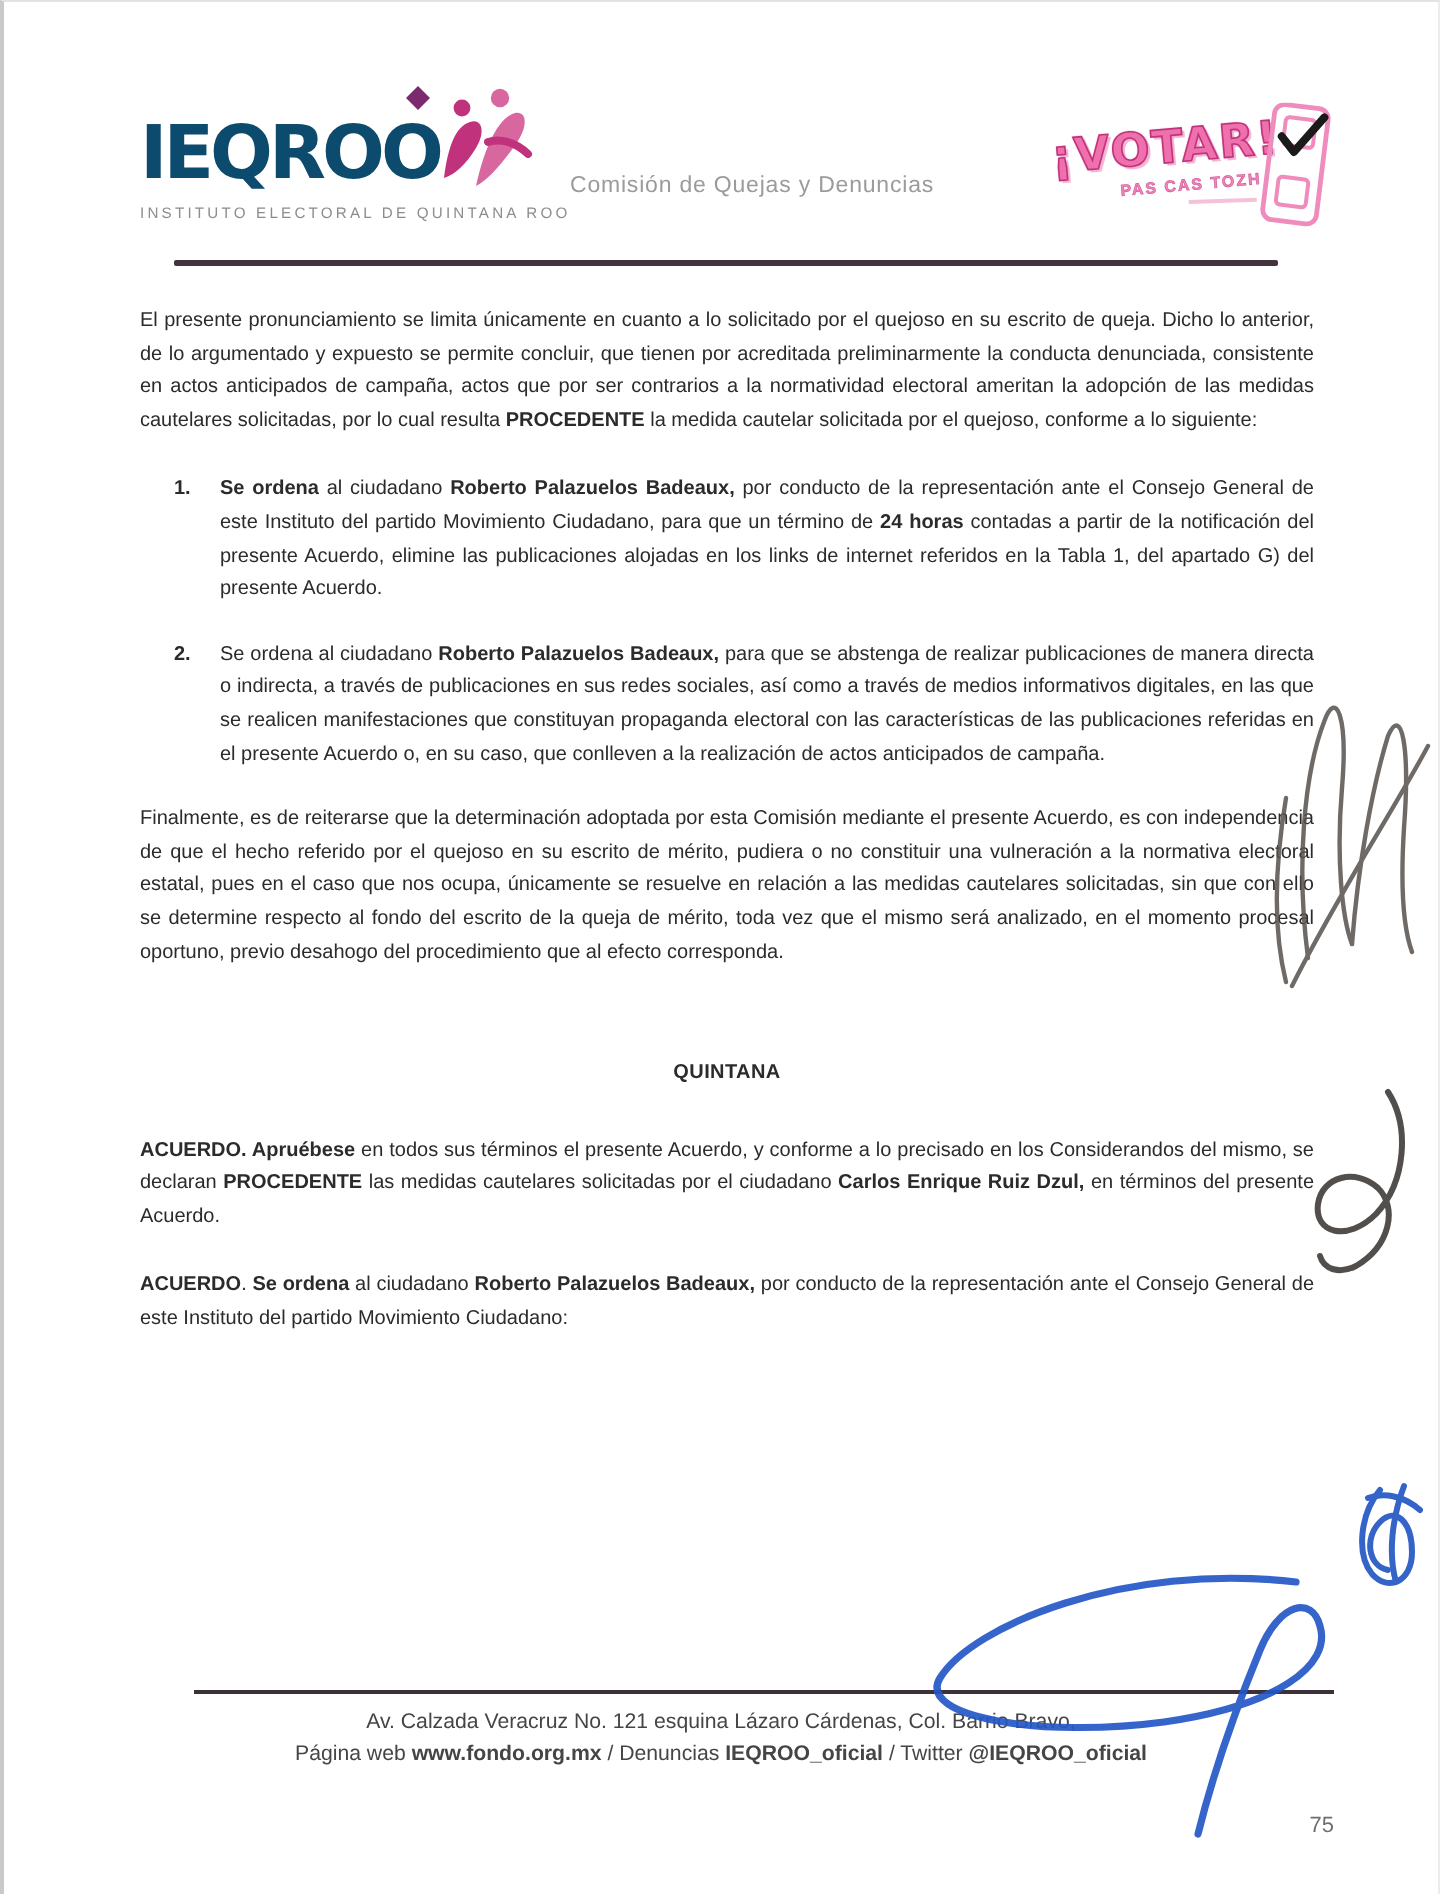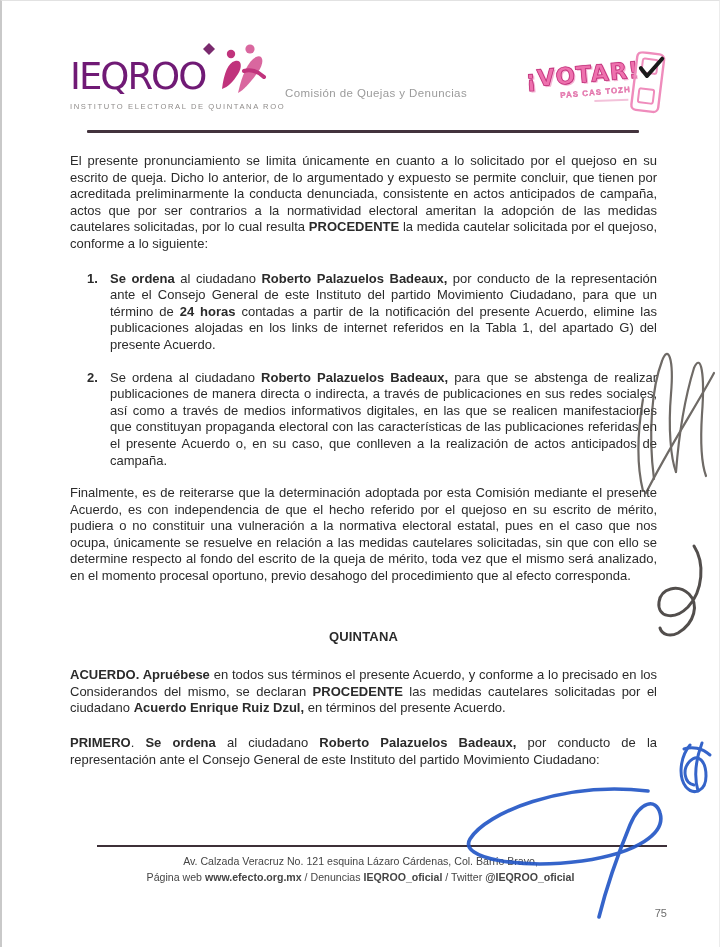--- a/index.html
+++ b/index.html
@@ -14,21 +14,21 @@
     overflow:hidden;
     font-family:"Liberation Sans", sans-serif;
     color:#2b2b2b;
   }
   
   .header{position:absolute;top:0;left:0;right:0;height:133px;}
   .brand{position:absolute;left:68px;top:54px;width:190px;}
   .brand-row{position:relative;height:46px;}
   .brand-acronym{
     font-family:"DejaVu Sans", sans-serif;
-    font-weight:400;font-size:37px;letter-spacing:-2px;color:#701a75;
+    font-weight:700;font-size:37px;letter-spacing:-2px;color:#0c4a6e;
     line-height:44px;
   }
   .brand-figures{position:absolute;left:128px;top:-14px;}
   .brand-sub{
     font-size:7.6px;color:#8f8c8a;letter-spacing:1.6px;margin-top:1px;
     white-space:nowrap;
   }
   .dept{
     position:absolute;left:283px;top:86px;
     font-size:11.5px;color:#9b9b9b;letter-spacing:0.4px;white-space:nowrap;
@@ -48,21 +48,21 @@
   }
   .votar-micro{position:absolute;left:74px;top:43px;width:34px;height:2px;background:#f3c2da;}
   .votar-ballot{position:absolute;right:0px;top:-4px;}
   .header-rule{
     position:absolute;left:85px;top:129px;width:552px;height:2.5px;
     background:#43333d;border-radius:1px;
   }
   
   .content{
     position:absolute;left:68px;right:62px;top:152px;
-    font-size:13px;line-height:16.6px;text-align:justify;
+    font-size:10px;line-height:16.6px;text-align:justify;
   }
   .para{margin:0 0 18px 0;}
   .list{margin:2px 0 4px 0;}
   .list-item{display:flex;margin-bottom:16px;}
   .list-marker{width:23px;padding-left:17px;flex:none;font-weight:700;}
   .list-text{flex:1;text-align:justify;}
   .lead{margin:22px 0 0 0;text-align:left;}
   .acuerdo{
     margin:44px 0 22px 0;text-align:center;font-weight:700;letter-spacing:0.2px;
   }
@@ -138,30 +138,30 @@
         <span class="list-marker">2.</span>
         <span class="list-text"><span>Se ordena al ciudadano </span><b>Roberto Palazuelos Badeaux,</b><span> para que se abstenga de realizar publicaciones de manera directa o indirecta, a través de publicaciones en sus redes sociales, así como a través de medios informativos digitales, en las que se realicen manifestaciones que constituyan propaganda electoral con las características de las publicaciones referidas en el presente Acuerdo o, en su caso, que conlleven a la realización de actos anticipados de campaña.</span></span>
       </div>
     </div>
 
     <p class="para"><span>Finalmente, es de reiterarse que la determinación adoptada por esta Comisión mediante el presente Acuerdo, es con independencia de que el hecho referido por el quejoso en su escrito de mérito, pudiera o no constituir una vulneración a la normativa electoral estatal, pues en el caso que nos ocupa, únicamente se resuelve en relación a las medidas cautelares solicitadas, sin que con ello se determine respecto al fondo del escrito de la queja de mérito, toda vez que el mismo será analizado, en el momento procesal oportuno, previo desahogo del procedimiento que al efecto corresponda.</span></p>
 
 
     <p class="acuerdo">QUINTANA</p>
 
-    <p class="para"><b>ACUERDO. Apruébese</b><span> en todos sus términos el presente Acuerdo, y conforme a lo precisado en los Considerandos del mismo, se declaran </span><b>PROCEDENTE</b><span> las medidas cautelares solicitadas por el ciudadano </span><b>Acuerdo Enrique Ruiz Dzul,</b><span> en términos del presente Acuerdo.</span></p>
+    <p class="para"><b>ACUERDO. Apruébese</b><span> en todos sus términos el presente Acuerdo, y conforme a lo precisado en los Considerandos del mismo, se declaran </span><b>PROCEDENTE</b><span> las medidas cautelares solicitadas por el ciudadano </span><b>Carlos Enrique Ruiz Dzul,</b><span> en términos del presente Acuerdo.</span></p>
 
-    <p class="para"><b>PRIMERO</b><span>. </span><b>Se ordena</b><span> al ciudadano </span><b>Roberto Palazuelos Badeaux,</b><span> por conducto de la representación ante el Consejo General de este Instituto del partido Movimiento Ciudadano:</span></p>
+    <p class="para"><b>ACUERDO</b><span>. </span><b>Se ordena</b><span> al ciudadano </span><b>Roberto Palazuelos Badeaux,</b><span> por conducto de la representación ante el Consejo General de este Instituto del partido Movimiento Ciudadano:</span></p>
   </div>
 
   <div class="footer">
     <div class="footer-rule"></div>
     <div class="footer-lines">
       <div>Av. Calzada Veracruz No. 121 esquina Lázaro Cárdenas, Col. Barrio Bravo,</div>
-      <div><span>Página web </span><b>www.efecto.org.mx</b><span>  /  Denuncias </span><b>IEQROO_oficial</b><span>  /  Twitter </span><b>@IEQROO_oficial</b></div>
+      <div><span>Página web </span><b>www.fondo.org.mx</b><span>  /  Denuncias </span><b>IEQROO_oficial</b><span>  /  Twitter </span><b>@IEQROO_oficial</b></div>
     </div>
     <div class="page-number">75</div>
   </div>
 
   <svg class="sig-overlay" viewBox="0 0 720 947">
 
     <g stroke="#56514c" stroke-width="2.2" fill="none" stroke-linecap="round" opacity="0.85">
       <path d="M652 478 C646 432 650 386 660 360 C666 343 672 357 669 393 C666 428 669 458 674 471"></path>
       <path d="M674 471 C677 432 684 393 692 367 C699 351 703 373 700 413 C698 445 700 464 704 475"></path>
       <path d="M712 372 C696 402 666 448 644 492"></path>

